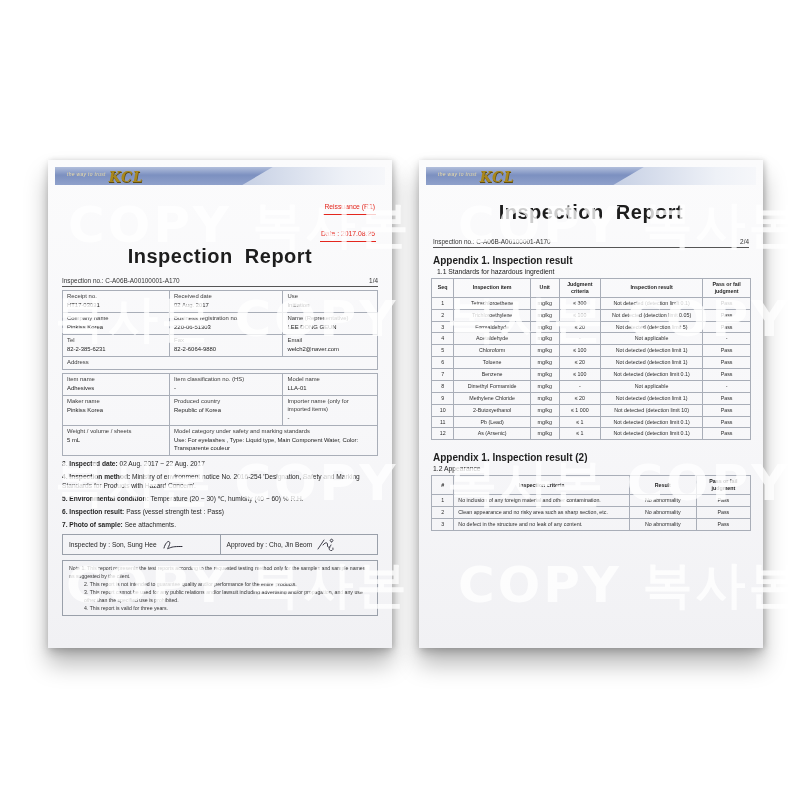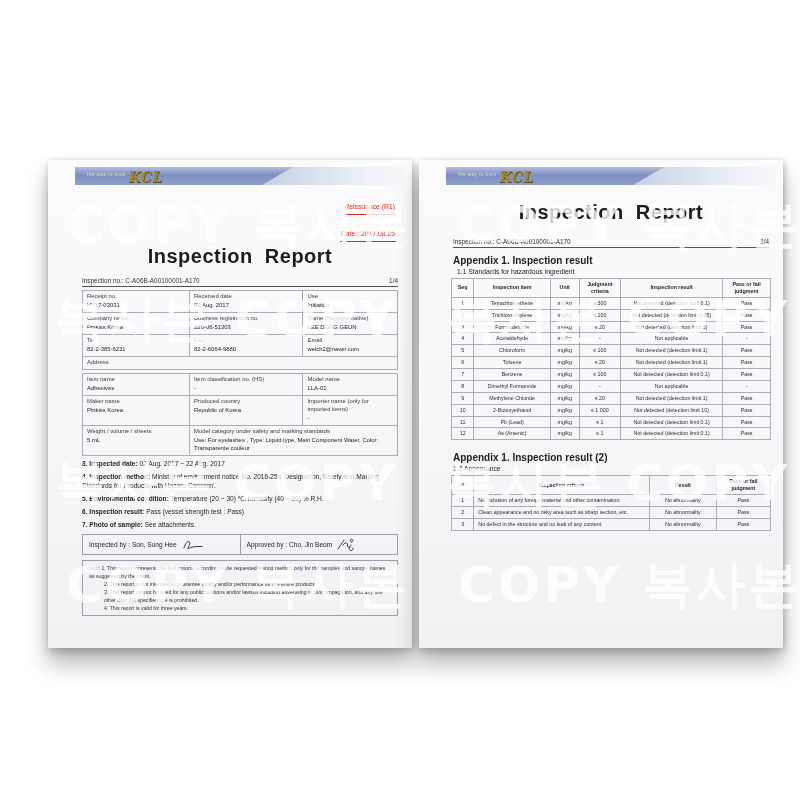--- a/index.html
+++ b/index.html
@@ -6,21 +6,21 @@
   body{
     width:800px;height:800px;position:relative;overflow:hidden;
     background:#ffffff;
     font-family:"Liberation Sans",sans-serif;
   }
   
   .page{
     position:absolute;top:160px;width:344px;height:488px;
     background:linear-gradient(180deg,#fbfbfc 0%,#f7f7f9 55%,#f1f1f4 100%);
     box-shadow:0 16px 22px rgba(0,0,0,0.28),0 4px 9px rgba(0,0,0,0.18),2px 0 5px rgba(0,0,0,0.10);
-    overflow:hidden;color:#222;padding-left:20px;
+    overflow:hidden;color:#222;
   }
   #page1{left:48px;}
   #page2{left:419px;}
   
   .banner{position:relative;height:18px;margin:7px 7px 0 7px;overflow:hidden;}
   .banner .tail{position:absolute;inset:0;background:linear-gradient(90deg,#9fadd1 0%,#c4cee3 55%,#eef1f7 88%,#f6f7fa 100%);}
   .banner .dark{position:absolute;left:0;top:0;width:66%;height:100%;
     background:linear-gradient(180deg,#b2bfdc 0%,#7c90c0 45%,#8fa1cb 100%);
     clip-path:polygon(0 0,100% 0,86% 100%,0 100%);}
   .logo{position:absolute;left:12px;top:0;height:100%;display:flex;align-items:flex-end;gap:3px;}

